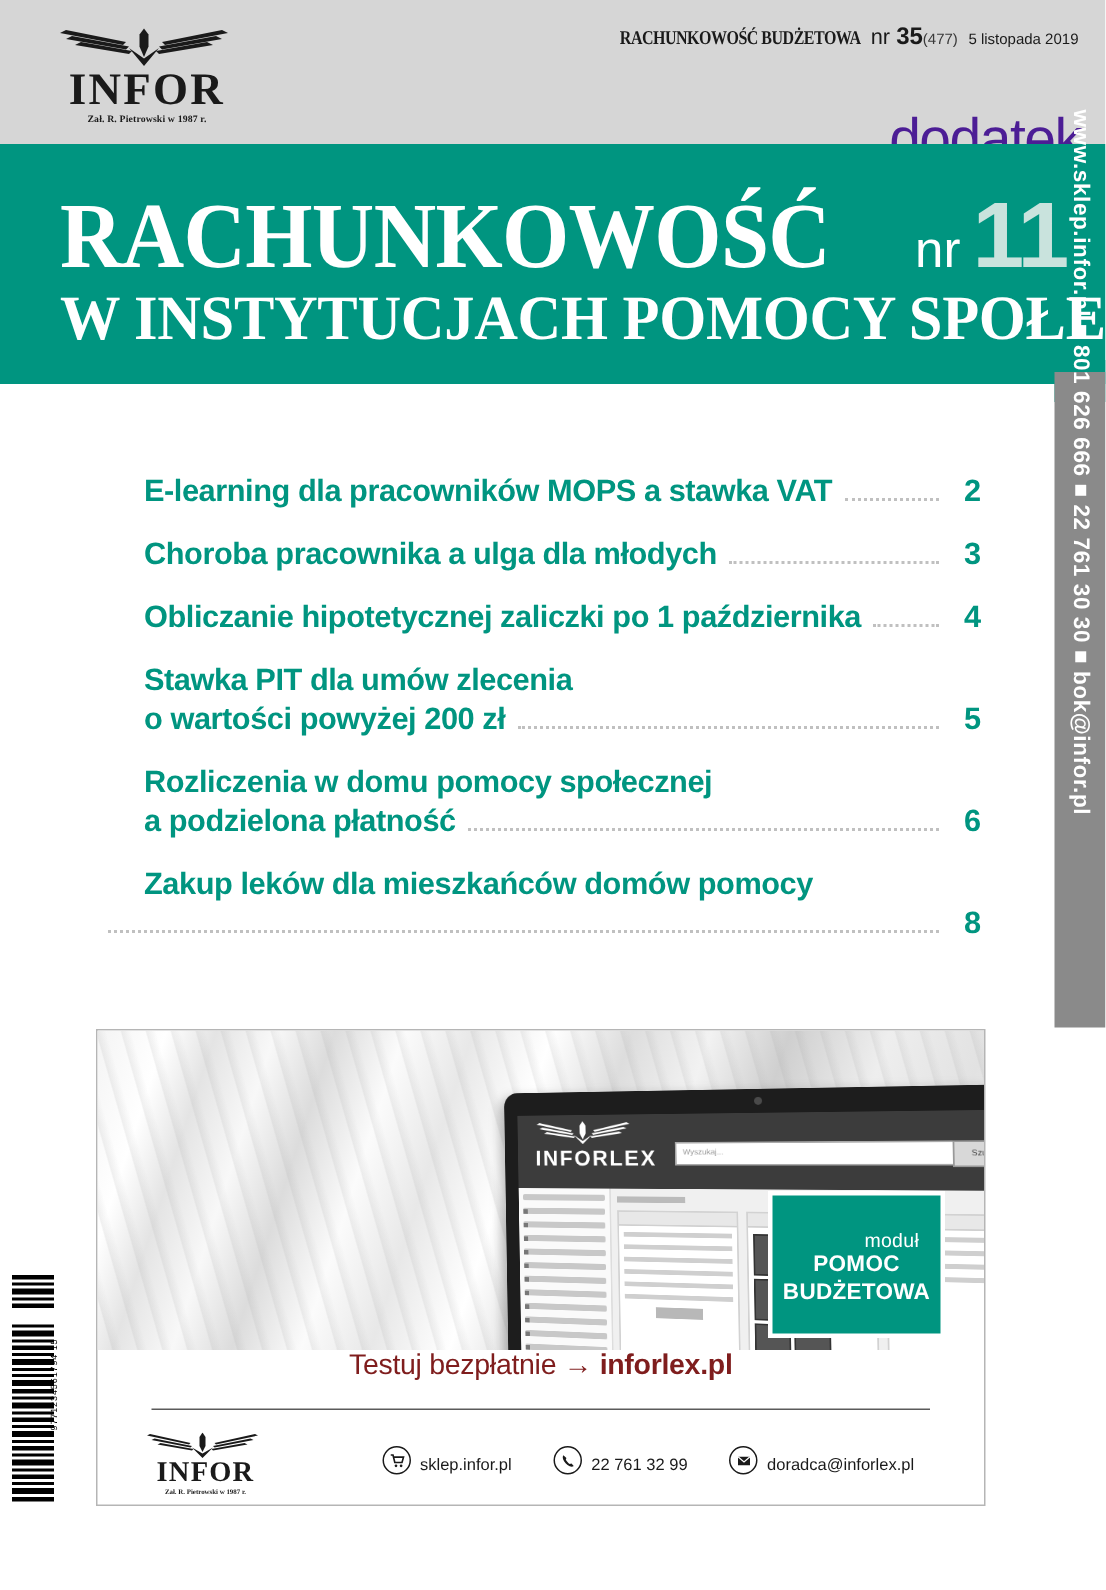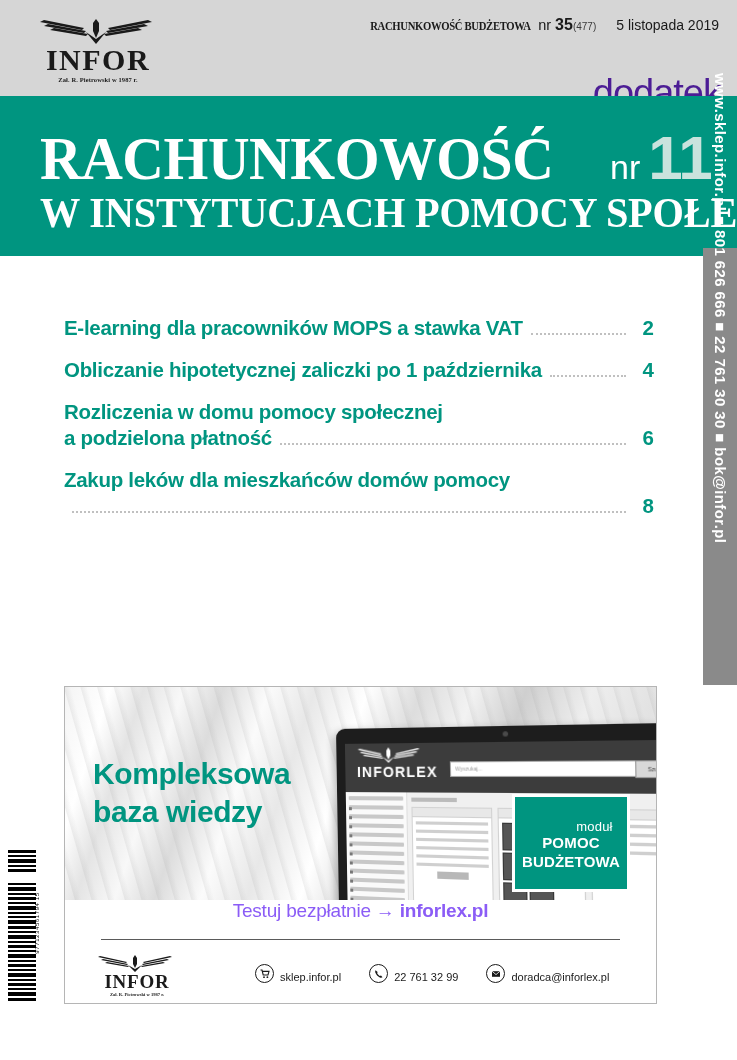--- a/index.html
+++ b/index.html
@@ -74,23 +74,23 @@
     font-size: 14.5px;
     color: #1a1a1a;
     margin-left: 3px;
   }
   .meta-nr b { font-size: 16px; font-weight: bold; }
   .meta-iss {
     font-size: 10px;
     color: #3a3a3a;
   }
   .meta-date {
-    font-size: 14px;
+    font-size: 10px;
     color: #1a1a1a;
-    margin-left: 20px;
+    margin-left: 7px;
   }
   .dodatek {
     position: absolute;
     right: 16px; top: 42px;
     font-size: 38px;
     font-weight: normal;
     letter-spacing: -1px;
     color: #4c1d95;
     line-height: 42px;
     margin-top: 30px;
@@ -198,20 +198,21 @@
     align-items: baseline;
     width: 100%;
   }
   .toc-label {
     color: #009580;
     font-size: 20.5px;
     font-weight: bold;
     letter-spacing: -0.3px;
     white-space: nowrap;
     flex: 0 0 auto;
+    margin-left: 32px;
   }
   .toc-label.first-of-two {
     margin-bottom: 2px;
     display: block;
   }
   .toc-dots {
     flex: 1 1 auto;
     border-bottom: 2px dotted #c0c0c0;
     margin: 0 10px 5px 8px;
     height: 1px;
@@ -441,21 +442,21 @@
     margin-top: 2px;
     letter-spacing: 0.2px;
   }
 
   .ad-cta {
     position: absolute;
     left: 0; top: 213px;
     width: 591px;
     text-align: center;
     font-size: 19px;
-    color: #8b5cf6;
+    color: #7f1d1d;
     letter-spacing: -0.2px;
   }
   .ad-cta b { font-weight: bold; }
   .ad-rule {
     position: absolute;
     left: 36px; top: 252px;
     width: 519px;
     height: 1px;
     background: #5a5a5a;
   }
@@ -576,29 +577,44 @@
 <div class="toc">
 
   <div class="toc-item">
     <div class="toc-row">
       <span class="toc-label">E-learning dla pracowników MOPS a stawka VAT</span>
       <span class="toc-dots"></span>
       <span class="toc-page">2</span>
     </div>
   </div>
 
+  <div class="toc-item">
+    <div class="toc-row">
+      <span class="toc-label">Choroba pracownika a ulga dla młodych</span>
+      <span class="toc-dots"></span>
+      <span class="toc-page">3</span>
+    </div>
+  </div>
 
   <div class="toc-item">
     <div class="toc-row">
       <span class="toc-label">Obliczanie hipotetycznej zaliczki po 1 października</span>
       <span class="toc-dots"></span>
       <span class="toc-page">4</span>
     </div>
   </div>
 
+  <div class="toc-item">
+    <span class="toc-label first-of-two">Stawka PIT dla umów zlecenia</span>
+    <div class="toc-row">
+      <span class="toc-label">o wartości powyżej 200 zł</span>
+      <span class="toc-dots"></span>
+      <span class="toc-page">5</span>
+    </div>
+  </div>
 
   <div class="toc-item">
     <span class="toc-label first-of-two">Rozliczenia w domu pomocy społecznej</span>
     <div class="toc-row">
       <span class="toc-label">a podzielona płatność</span>
       <span class="toc-dots"></span>
       <span class="toc-page">6</span>
     </div>
   </div>
 
@@ -610,24 +626,20 @@
     </div>
   </div>
 
 </div>
 
 <div class="ad">
 
   <div class="ad-top">
     <div class="ad-streaks"></div>
 
-    <div class="ad-head">
-      <div>Kompleksowa</div>
-      <div>baza wiedzy</div>
-    </div>
 
     <div class="tablet">
       <div class="tablet-cam"></div>
       <div class="tablet-screen">
 
         <div class="lex-bar">
           <svg class="lex-bird" viewBox="0 0 64 15">
             <path d="M1 2 L24 7 L25 6 L3 1 Z" fill="#ffffff"></path>
             <path d="M3 5 L25 9 L26 8 L5 4 Z" fill="#ffffff"></path>
             <path d="M6 8 L26 11 L27 10 L8 7 Z" fill="#ffffff"></path>

